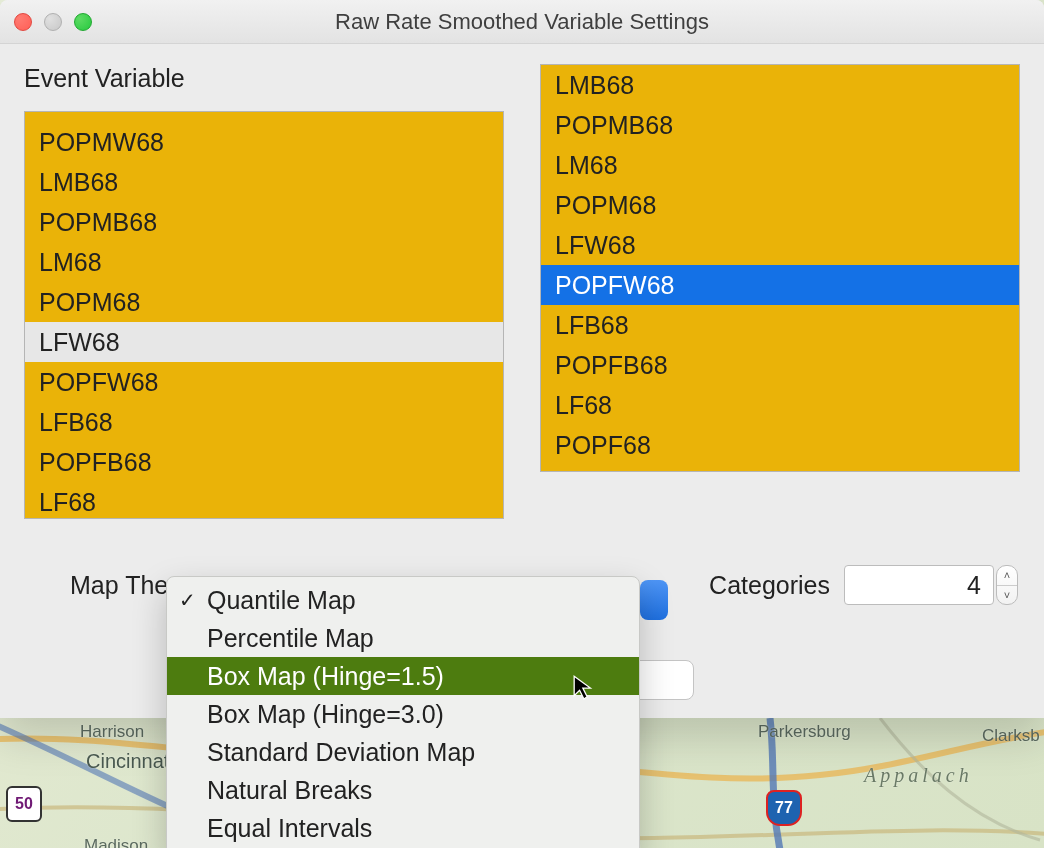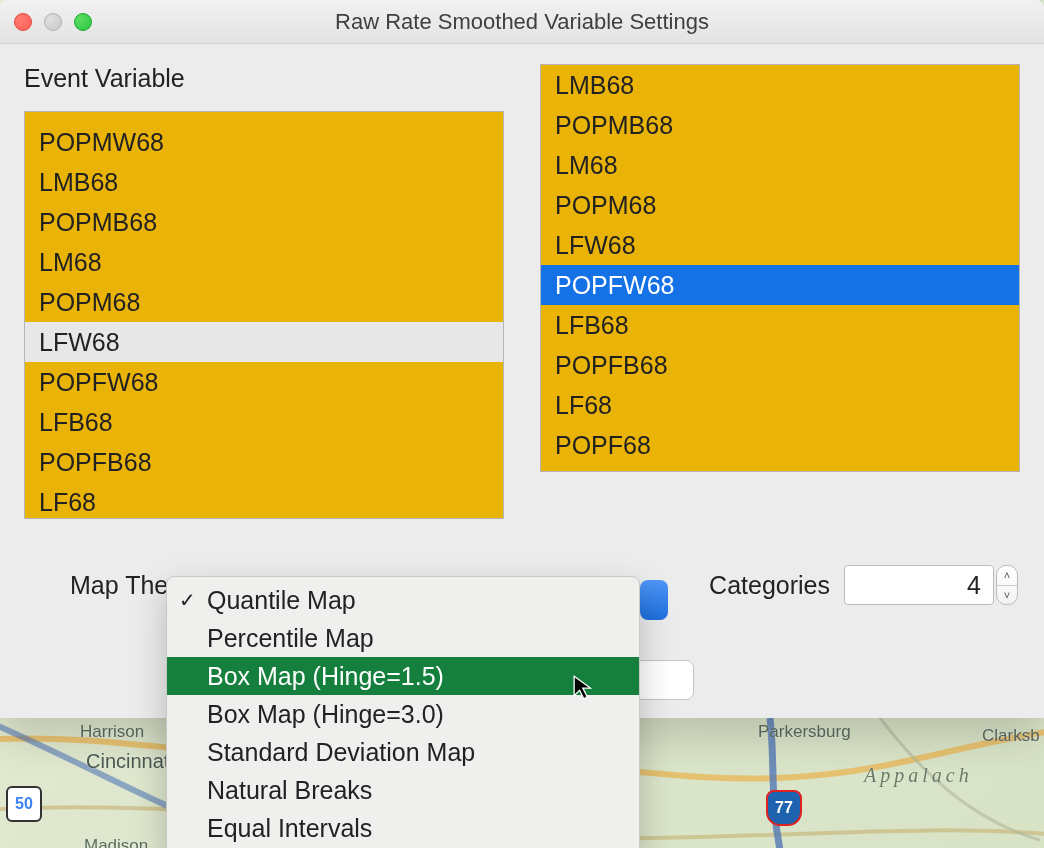--- a/index.html
+++ b/index.html
@@ -31,21 +31,21 @@
   }
   .map-label.small { font-size: 17px; color: #5b6a5f; }
   .map-label.italic { font-style: italic; letter-spacing: 4px; font-family: Georgia, serif; color:#6a7a66; }
   .shield {
     position: absolute;
     width: 36px; height: 36px;
     border: 2px solid #333;
     border-radius: 6px;
     background: #fff;
     display: flex; align-items: center; justify-content: center;
-    font-size: 16px; font-weight: 600; color: #3b82f6;
+    font-size: 16px; font-weight: 600; color: #701a75;
   }
   .shield.interstate {
     background: #1e63b0;
     color: #fff;
     border-radius: 8px 8px 14px 14px;
     border: 2px solid #d22;
   }
 
   
   .dialog {
@@ -201,21 +201,21 @@
   .dd-item {
     height: 38px;
     display: flex; align-items: center;
     font-size: 25px;
     color: #222;
     padding-left: 40px;
     position: relative;
     cursor: default;
   }
   .dd-item.selected {
-    background: #15803d;
+    background: #4d7c0f;
     color: #fff;
   }
   .dd-check {
     position: absolute; left: 12px; top: 50%; transform: translateY(-52%);
     font-size: 20px; color: #222;
   }
 
   .cursor {
     position: absolute;
     left: 572px; top: 674px;

